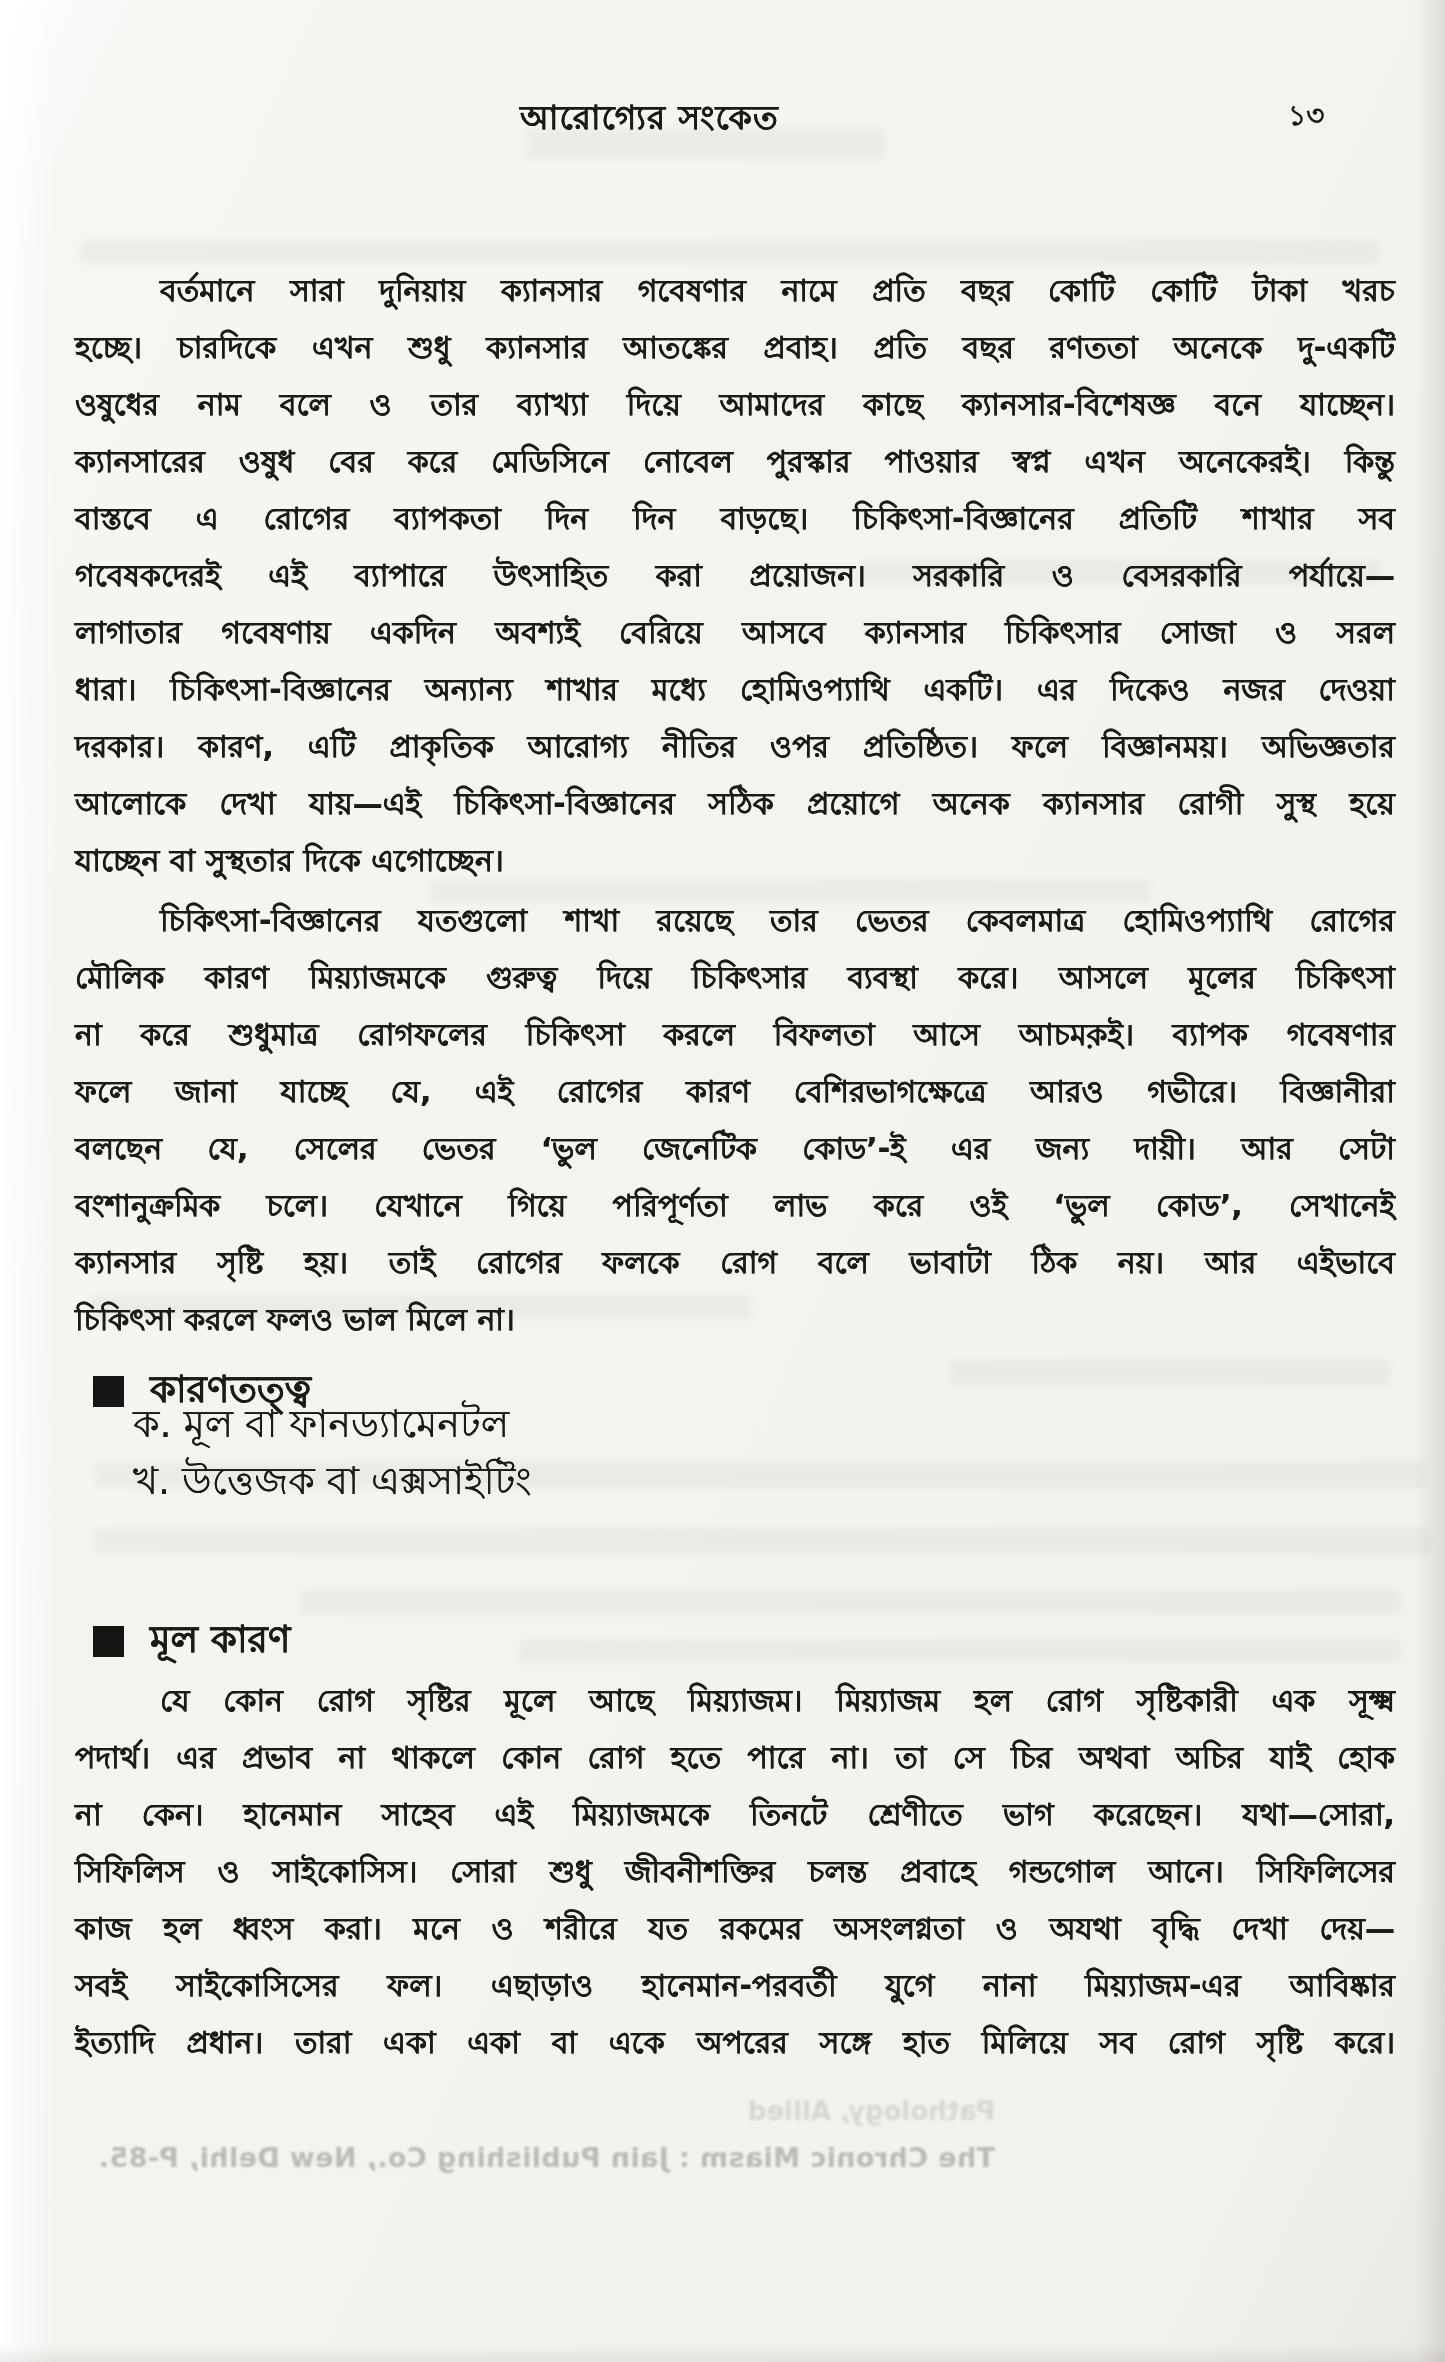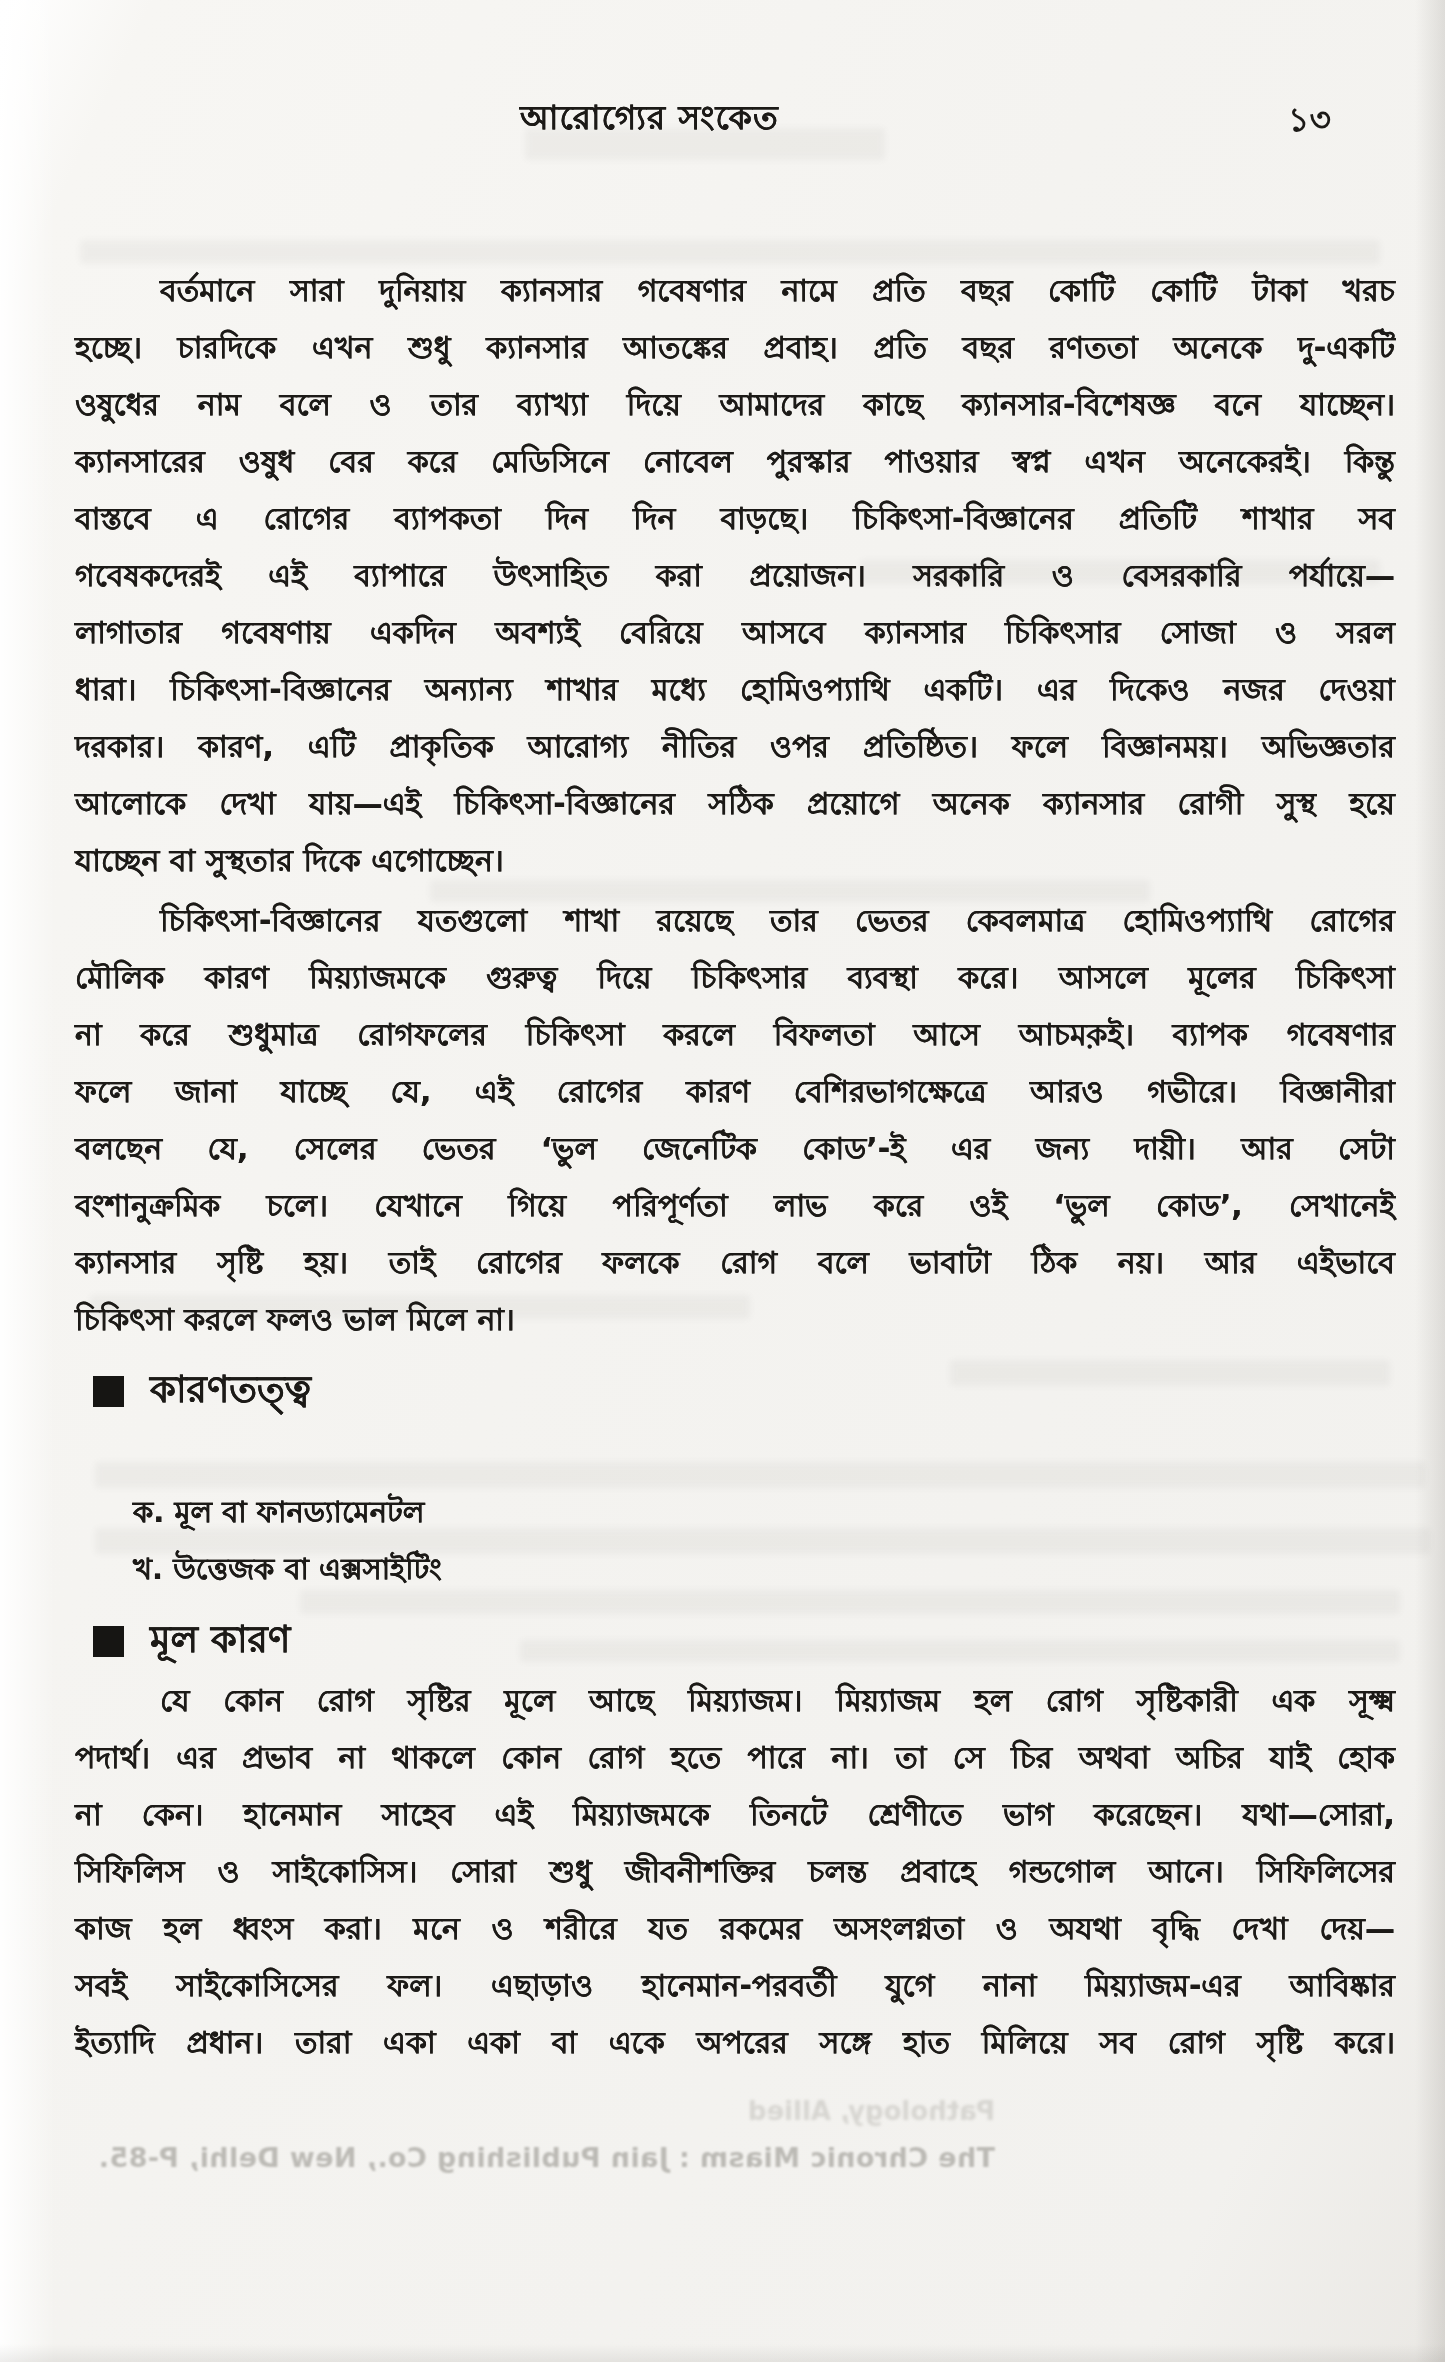--- a/index.html
+++ b/index.html
@@ -28,21 +28,21 @@
     background:linear-gradient(to top, rgba(90,85,78,.10), rgba(0,0,0,0));
   }
 
   .runhead-title {
     position:absolute; top:92px; left:520px;
     font-size:33px; font-weight:700; letter-spacing:1px;
     text-shadow:0 0 .5px currentColor;
   }
   .runhead-page {
     position:absolute; top:94px; left:1288px;
-    font-size:33px; font-weight:600;
+    font-size:28px; font-weight:600;
   }
 
   .sec-heading {
     position:absolute; left:93px;
     font-size:37px; font-weight:700; white-space:nowrap;
     text-shadow:0 0 .6px currentColor;
     display:flex; align-items:center;
   }
   .sq {
     display:inline-block; width:31px; height:31px;
@@ -59,22 +59,22 @@
   }
   #para1 { top:262px; }
   #para2 { top:892px; }
   #para3 { top:1672px; }
 
   .pline { text-align:justify; text-align-last:justify; }
   .pline.ind { padding-left:85px; }
   .pline.end { text-align-last:left; }
 
   .topic-list {
-    position:absolute; left:133px; top:1484px;
-    font-size:29px; font-weight:700; line-height:57px;
+    position:absolute; left:133px; top:1396px;
+    font-size:38px; font-weight:400; line-height:57px;
     text-shadow:0 0 .5px currentColor;
   }
 
   
   .ghost {
     position:absolute; background:#5d5b55; opacity:.055;
     filter:blur(3px); border-radius:4px; pointer-events:none;
   }
   .bleed-citation {
     position:absolute; top:2142px; left:95px; width:900px;

